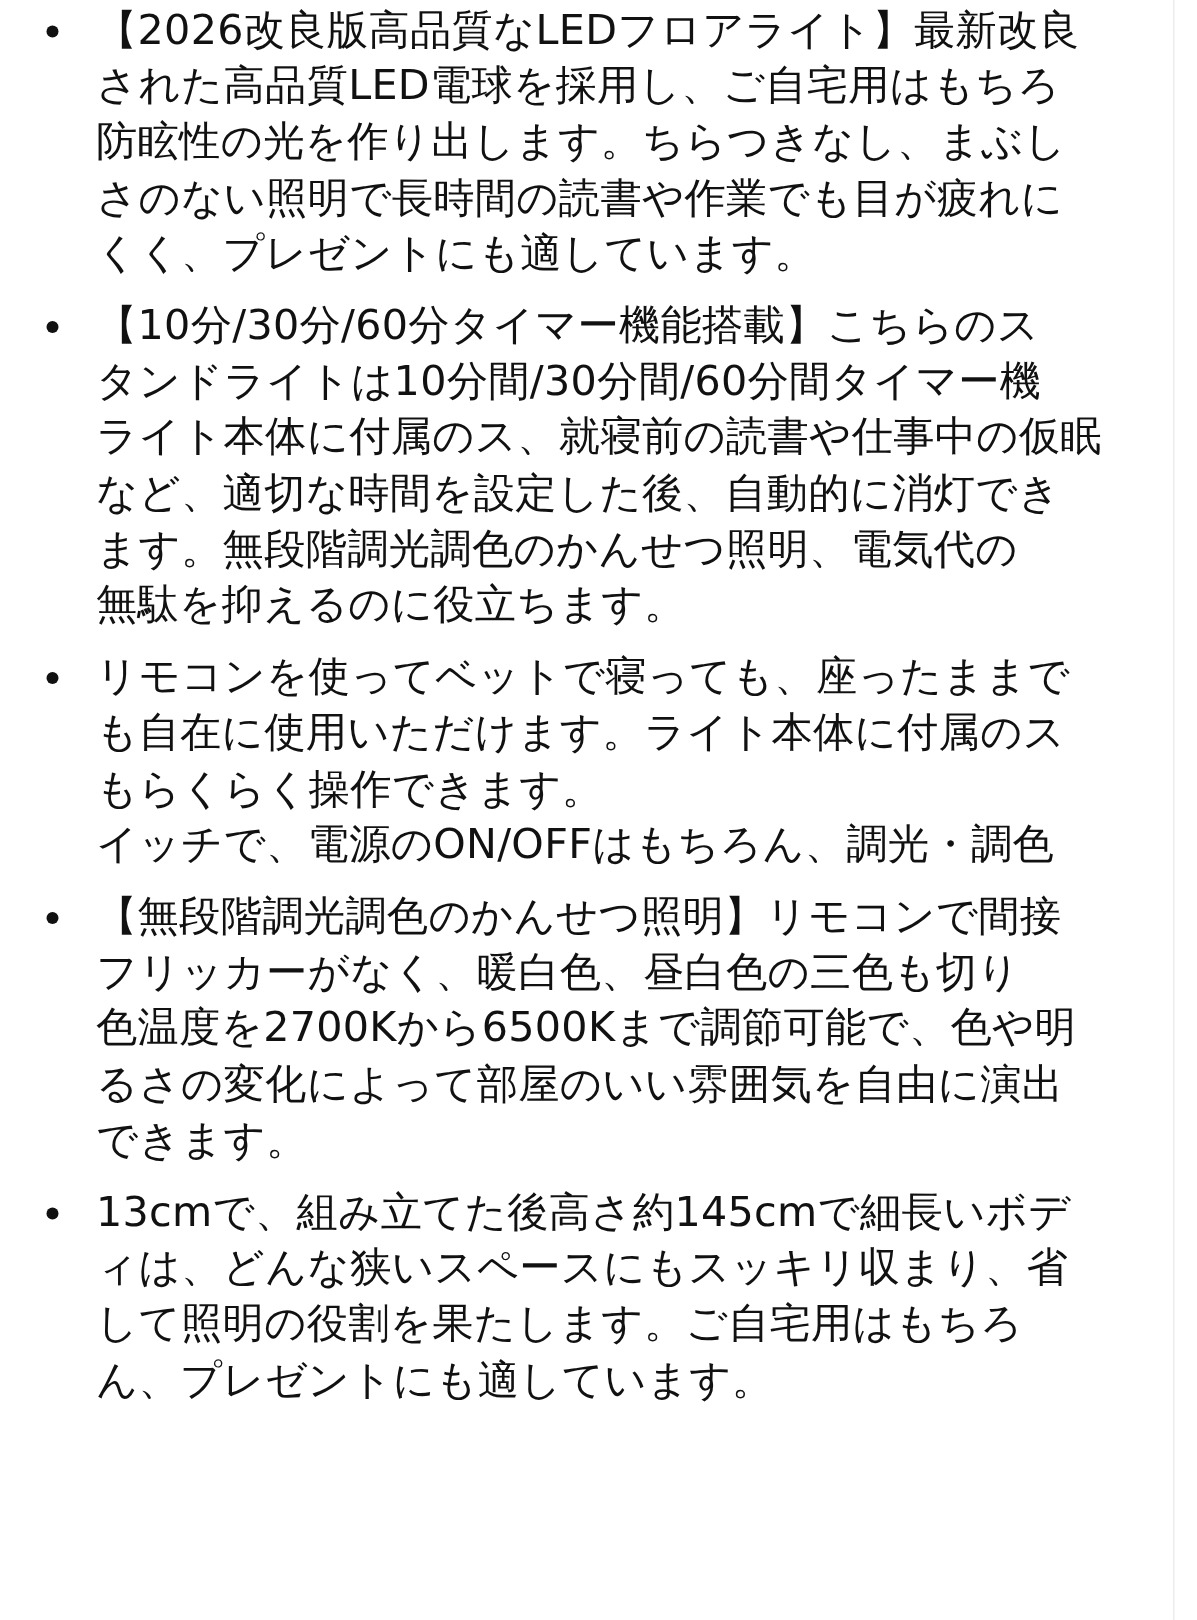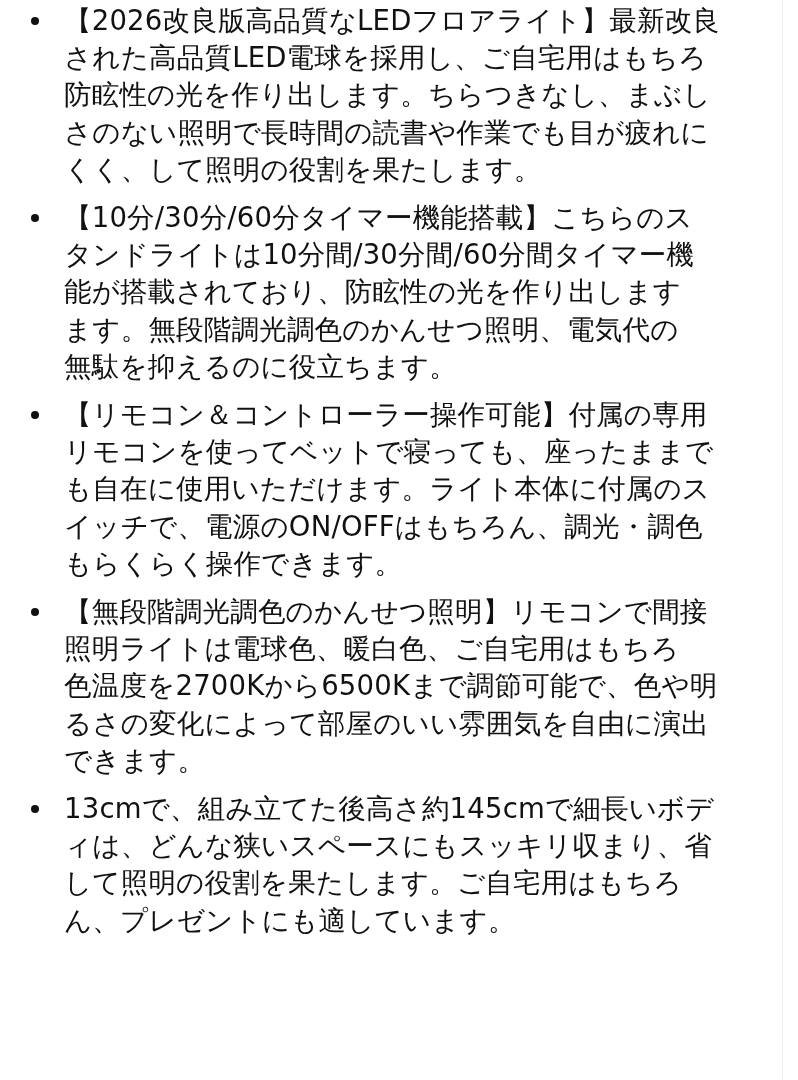--- a/index.html
+++ b/index.html
@@ -60,42 +60,42 @@
 
 <div class="edge-line"></div>
 
 <ul class="feature-list">
   <li class="feature-item">
     <span class="bullet"></span>
     <span class="line">【2026改良版高品質なLEDフロアライト】最新改良</span>
     <span class="line">された高品質LED電球を採用し、ご自宅用はもちろ</span>
     <span class="line">防眩性の光を作り出します。ちらつきなし、まぶし</span>
     <span class="line">さのない照明で長時間の読書や作業でも目が疲れに</span>
-    <span class="line">くく、して照明の役割を果たします。</span>
+    <span class="line">くく、プレゼントにも適しています。</span>
   </li>
   <li class="feature-item">
     <span class="bullet"></span>
     <span class="line">【10分/30分/60分タイマー機能搭載】こちらのス</span>
     <span class="line">タンドライトは10分間/30分間/60分間タイマー機</span>
-    <span class="line">能が搭載されており、防眩性の光を作り出します</span>
+    <span class="line">ライト本体に付属のス、就寝前の読書や仕事中の仮眠</span>
+    <span class="line">など、適切な時間を設定した後、自動的に消灯でき</span>
     <span class="line">ます。無段階調光調色のかんせつ照明、電気代の</span>
     <span class="line">無駄を抑えるのに役立ちます。</span>
   </li>
   <li class="feature-item">
     <span class="bullet"></span>
-    <span class="line">【リモコン＆コントローラー操作可能】付属の専用</span>
     <span class="line">リモコンを使ってベットで寝っても、座ったままで</span>
     <span class="line">も自在に使用いただけます。ライト本体に付属のス</span>
+    <span class="line">もらくらく操作できます。</span>
     <span class="line">イッチで、電源のON/OFFはもちろん、調光・調色</span>
-    <span class="line">もらくらく操作できます。</span>
   </li>
   <li class="feature-item">
     <span class="bullet"></span>
     <span class="line">【無段階調光調色のかんせつ照明】リモコンで間接</span>
-    <span class="line">照明ライトは電球色、暖白色、ご自宅用はもちろ</span>
+    <span class="line">フリッカーがなく、暖白色、昼白色の三色も切り</span>
     <span class="line">色温度を2700Kから6500Kまで調節可能で、色や明</span>
     <span class="line">るさの変化によって部屋のいい雰囲気を自由に演出</span>
     <span class="line">できます。</span>
   </li>
   <li class="feature-item">
     <span class="bullet"></span>
     <span class="line">13cmで、組み立てた後高さ約145cmで細長いボデ</span>
     <span class="line">ィは、どんな狭いスペースにもスッキリ収まり、省</span>
     <span class="line">して照明の役割を果たします。ご自宅用はもちろ</span>
     <span class="line">ん、プレゼントにも適しています。</span>

